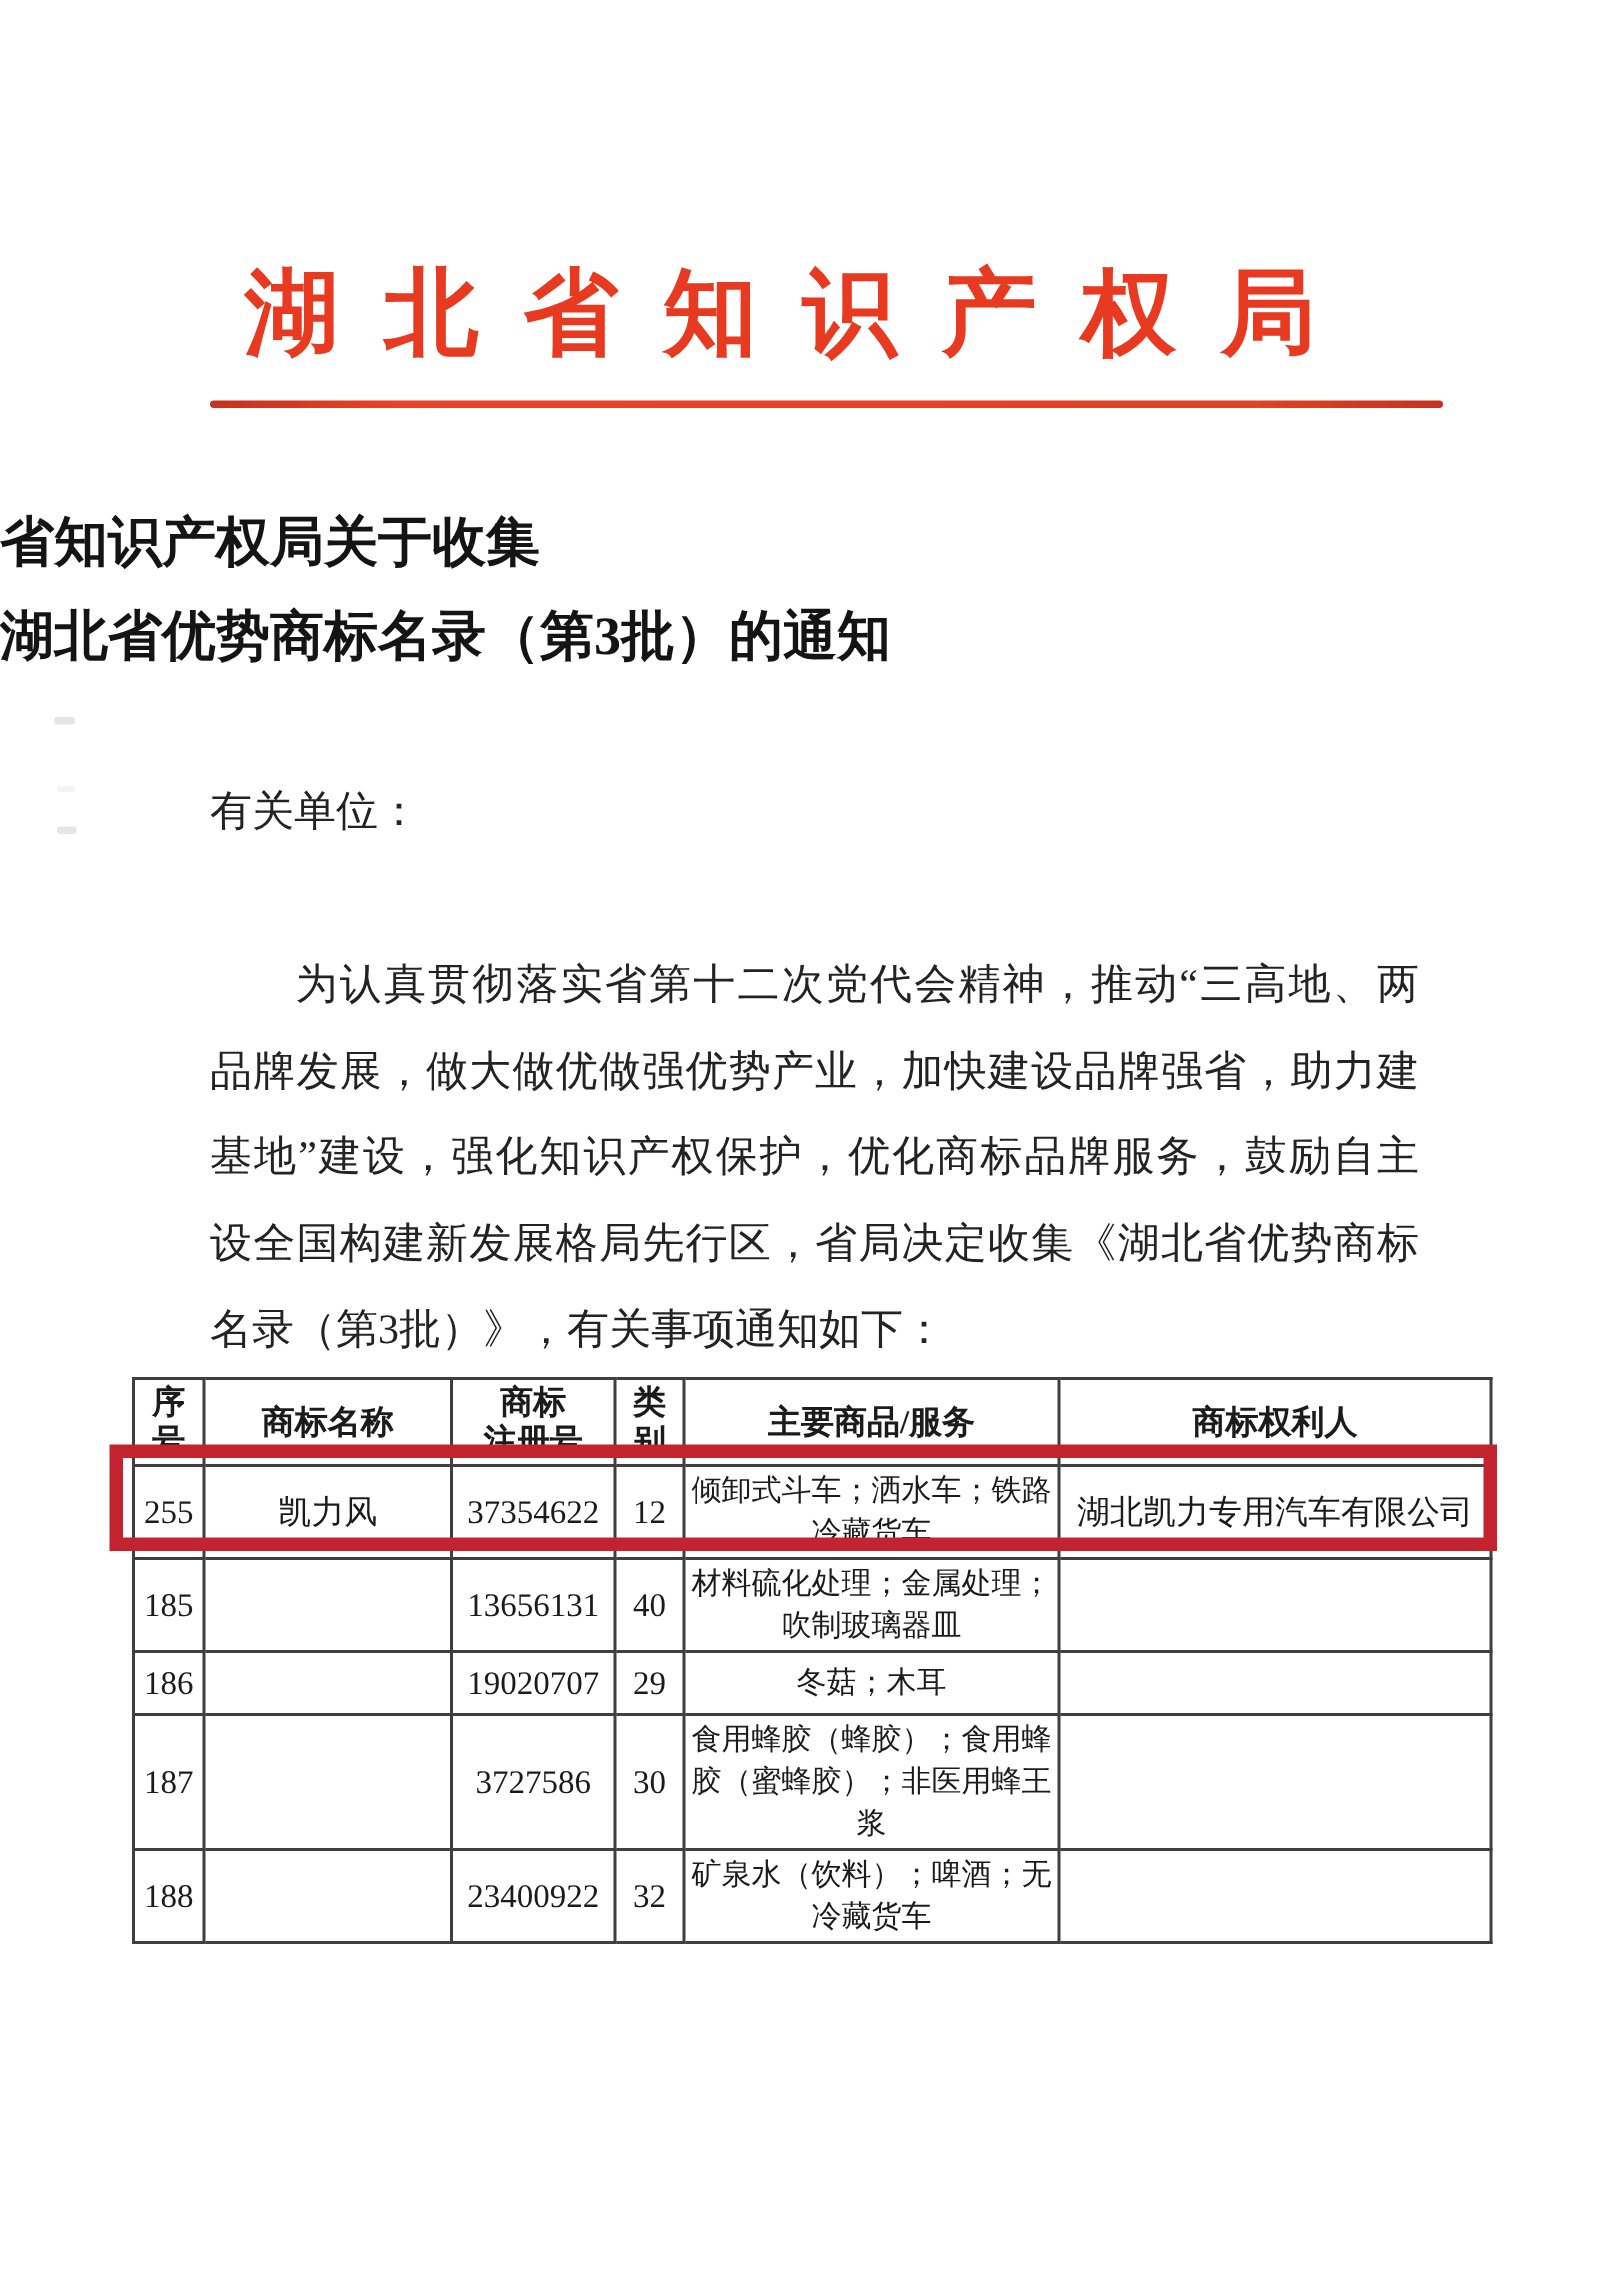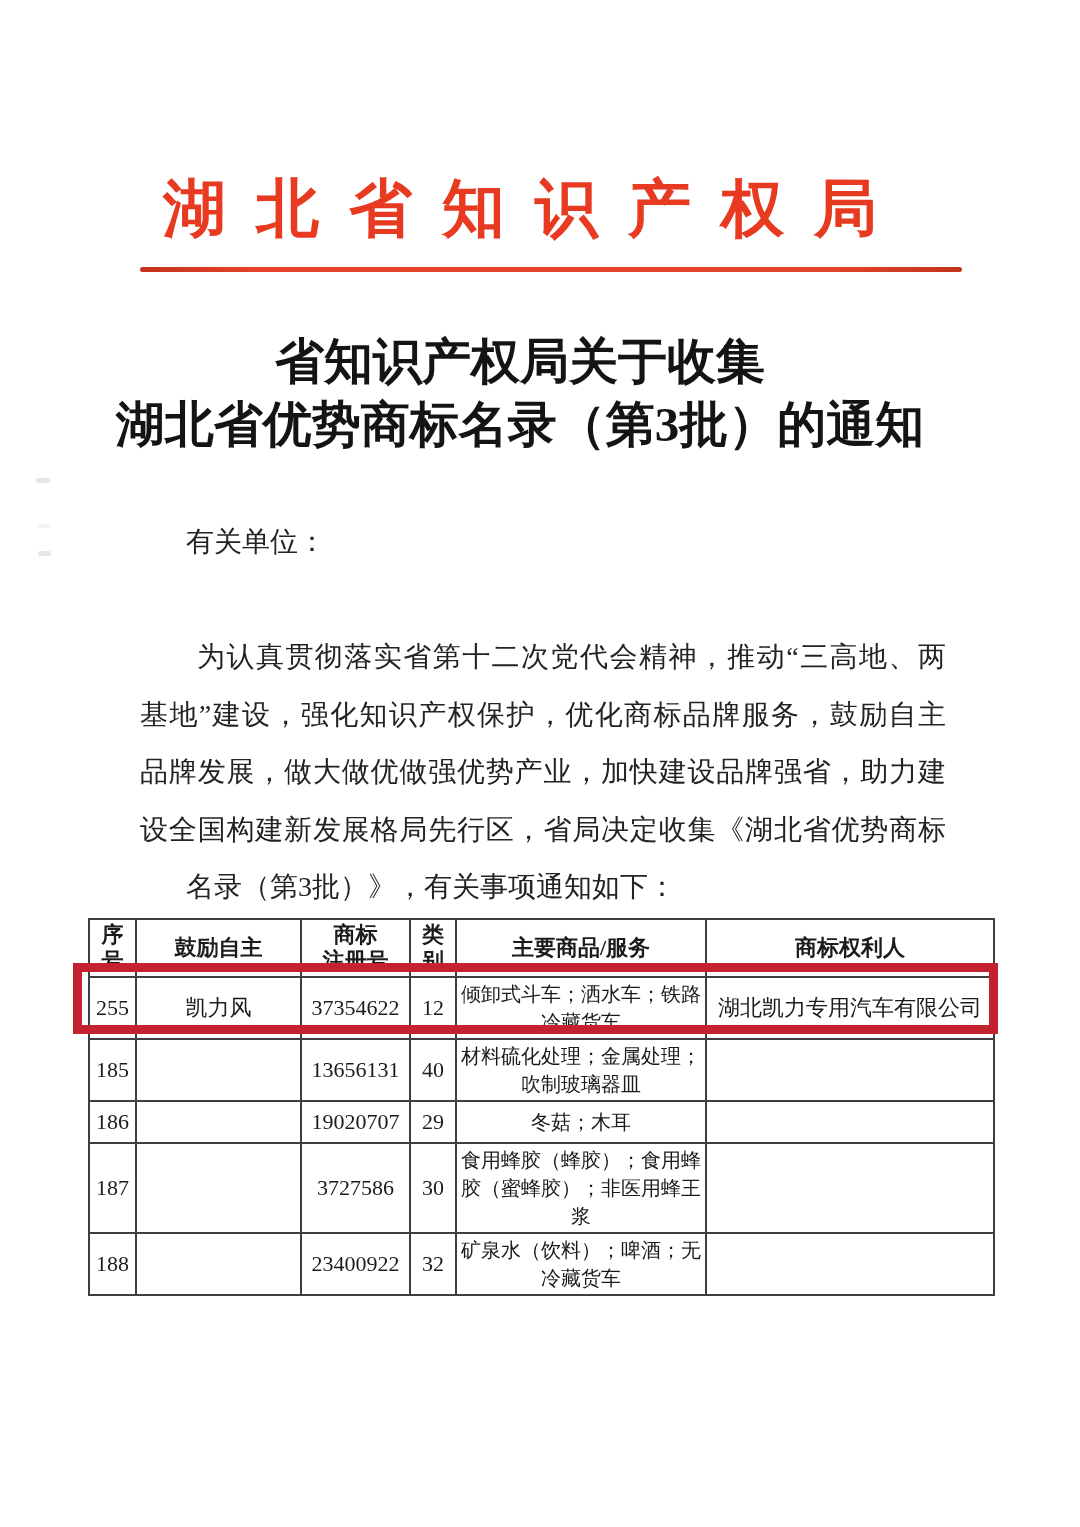--- a/index.html
+++ b/index.html
@@ -19,32 +19,31 @@
     color:#e73a20;
     white-space:nowrap;
   }
   .red-rule{
     position:absolute;top:267px;left:140px;width:822px;height:5px;
     background:linear-gradient(to right,#c2331f,#e8432a 15%,#e04327 85%,#c2331f);
     border-radius:3px;
   }
   .doc-title{
     position:absolute;top:330px;left:0;width:100%;
-    text-align:center;
-    font-size:49px;font-weight:bold;line-height:63px;
+    font-size:36px;font-weight:bold;line-height:63px;
     color:#141414;
   }
   .text-block{
     position:absolute;left:140px;width:806px;
     font-size:28px;line-height:57.5px;color:#232323;
   }
   .salutation{top:513px;}
   .body-par{top:628px;}
   .jline{text-align:justify;text-align-last:justify;text-justify:inter-character;overflow:hidden;white-space:nowrap;}
-  .jline.lastline{text-align-last:left;margin-left:46px;}
+  .jline.lastline{text-align-last:left;}
   .jline.indent{text-indent:57px;}
   table.tm-table{
     position:absolute;top:918px;left:88px;
     width:905px;border-collapse:collapse;table-layout:fixed;
     font-size:22px;color:#1b1b1b;
   }
   table.tm-table th,table.tm-table td{
     border:2px solid #3f3f3f;
     text-align:center;vertical-align:middle;
     padding:2px 4px;
@@ -92,39 +91,39 @@
     <div>省知识产权局关于收集</div>
     <div>湖北省优势商标名录（第3批）的通知</div>
   </div>
 
   <div class="text-block salutation">
     <div class="jline lastline">有关单位：</div>
   </div>
 
   <div class="text-block body-par">
     <div class="jline indent">为认真贯彻落实省第十二次党代会精神，推动“三高地、两</div>
+    <div class="jline">品牌发展，做大做优做强优势产业，加快建设品牌强省，助力建</div>
     <div class="jline">基地”建设，强化知识产权保护，优化商标品牌服务，鼓励自主</div>
-    <div class="jline">品牌发展，做大做优做强优势产业，加快建设品牌强省，助力建</div>
     <div class="jline">设全国构建新发展格局先行区，省局决定收集《湖北省优势商标</div>
     <div class="jline lastline">名录（第3批）》，有关事项通知如下：</div>
   </div>
 
   <table class="tm-table">
     <colgroup>
       <col style="width:47px">
         <col style="width:165px">
         <col style="width:109px">
       <col style="width:46px">
         <col style="width:250px">
         <col style="width:288px">
     </colgroup>
     <thead>
       <tr class="hrow">
         <th>序号</th>
-        <th>鼓励自主</th>
+        <th>商标名称</th>
         <th>商标
 注册号</th>
         <th>类
 别</th>
         <th>主要商品/服务</th>
         <th>商标权利人</th>
       </tr>
     </thead>
     <tbody>
       <tr class="r0">

